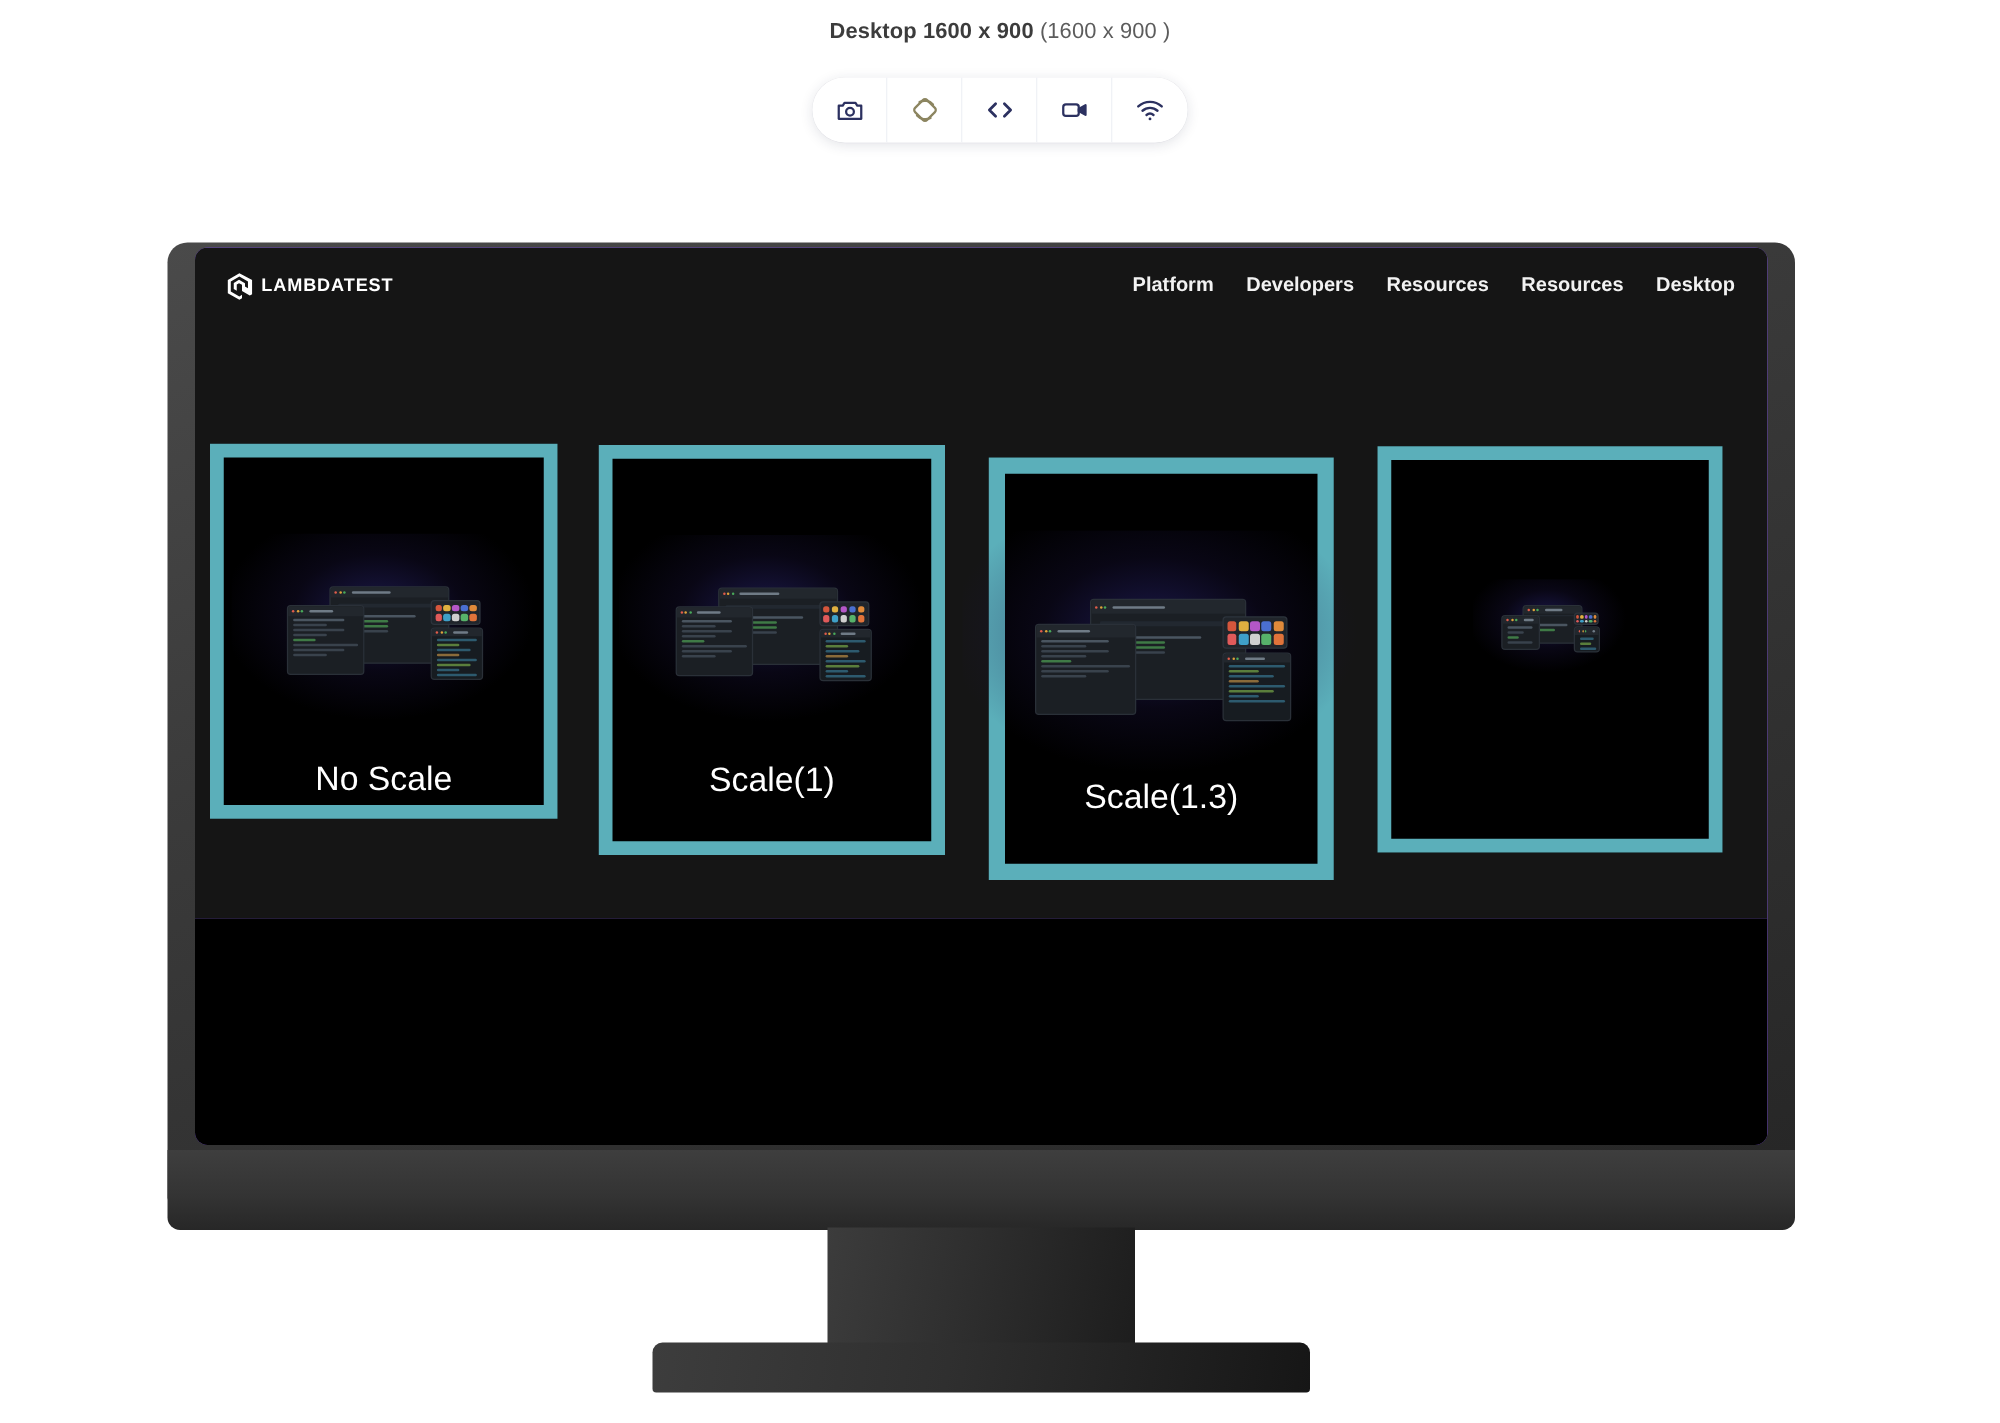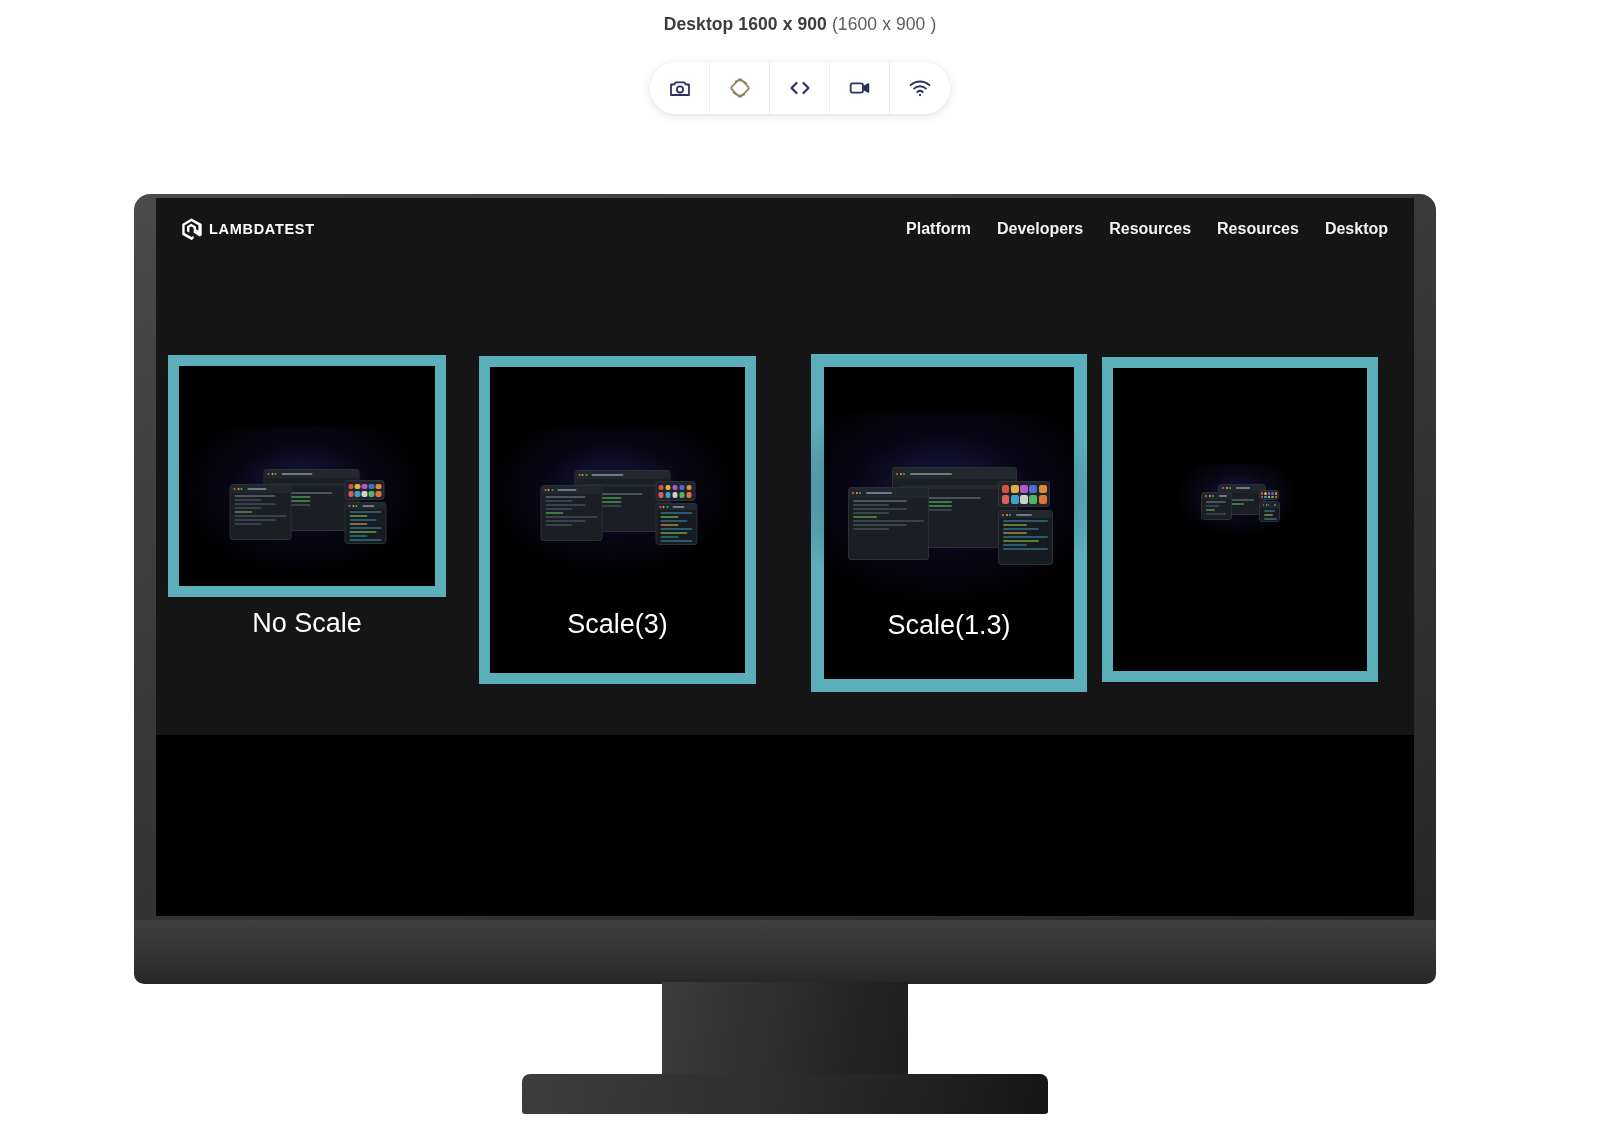--- a/index.html
+++ b/index.html
@@ -91,20 +91,21 @@
   }
 
   
   .screen {
     position: absolute;
     left: 156px; top: 22px;
     width: 1258px;
     height: 718px;
     background: #8b5cf6;
     overflow: hidden;
+    border-radius: 10px;
   }
   .page {
     position: absolute;
     left: 0; top: 0;
     width: 1258px;
     height: 537px;
     background: #151515;
   }
 
   
@@ -173,23 +174,23 @@
     position: absolute;
     left: 0;
     width: 100%;
     text-align: center;
     color: #ffffff;
     font-weight: 400;
     white-space: nowrap;
   }
 
   
-  #card-0 { left: 12px;  top: 9px;   width: 278px; height: 242px; border-width: 11px; }
+  #card-0 { left: 12px;  top: 9px;   width: 278px; height: 300px; border-width: 11px; }
   #card-1 { left: 323px; top: 10px;  width: 277px; height: 328px; border-width: 11px; }
-  #card-2 { left: 635px; top: 8px;   width: 276px; height: 338px; border-width: 13px; margin-left: 20px; }
+  #card-2 { left: 635px; top: 20px;   width: 276px; height: 338px; border-width: 13px; }
   #card-3 { left: 946px; top: 11px;  width: 276px; height: 325px; border-width: 11px; }
 
   #card-0 .thumb { top: 86px; }
   #card-1 .thumb { top: 86px; }
   #card-2 .thumb { top: 78px; }
   #card-3 .thumb { top: 108px; }
 
   #card-0 .card-label, #card-1 .card-label { top: 242px; font-size: 27px; }
   #card-2 .card-label { top: 243px; font-size: 27px; }
   #card-3 .card-label { top: 243px; font-size: 27px; }
@@ -495,21 +496,21 @@
                   <div class="row alt short"></div>
                   <div class="row mid"></div>
                 <div class="row alt2 short"></div>
                   <div class="row"></div>
                   <div class="row alt mid"></div>
                 <div class="row short"></div>
                   <div class="row"></div>
               </div>
             </div>
           </div>
-          <div class="card-label">Scale(3)</div>
+          <div class="card-label">Scale(1)</div>
         </div>
 
         <div class="card" id="card-2">
           <div class="thumb">
             <div class="shot" style="width:212px;height:130px;">
               <div class="glow"></div>
               <div class="win" style="left:49px;top:22px;width:125px;height:81px;">
                 <div class="bar">
                     <span class="dot d-r"></span>
                     <span class="dot d-y"></span>

